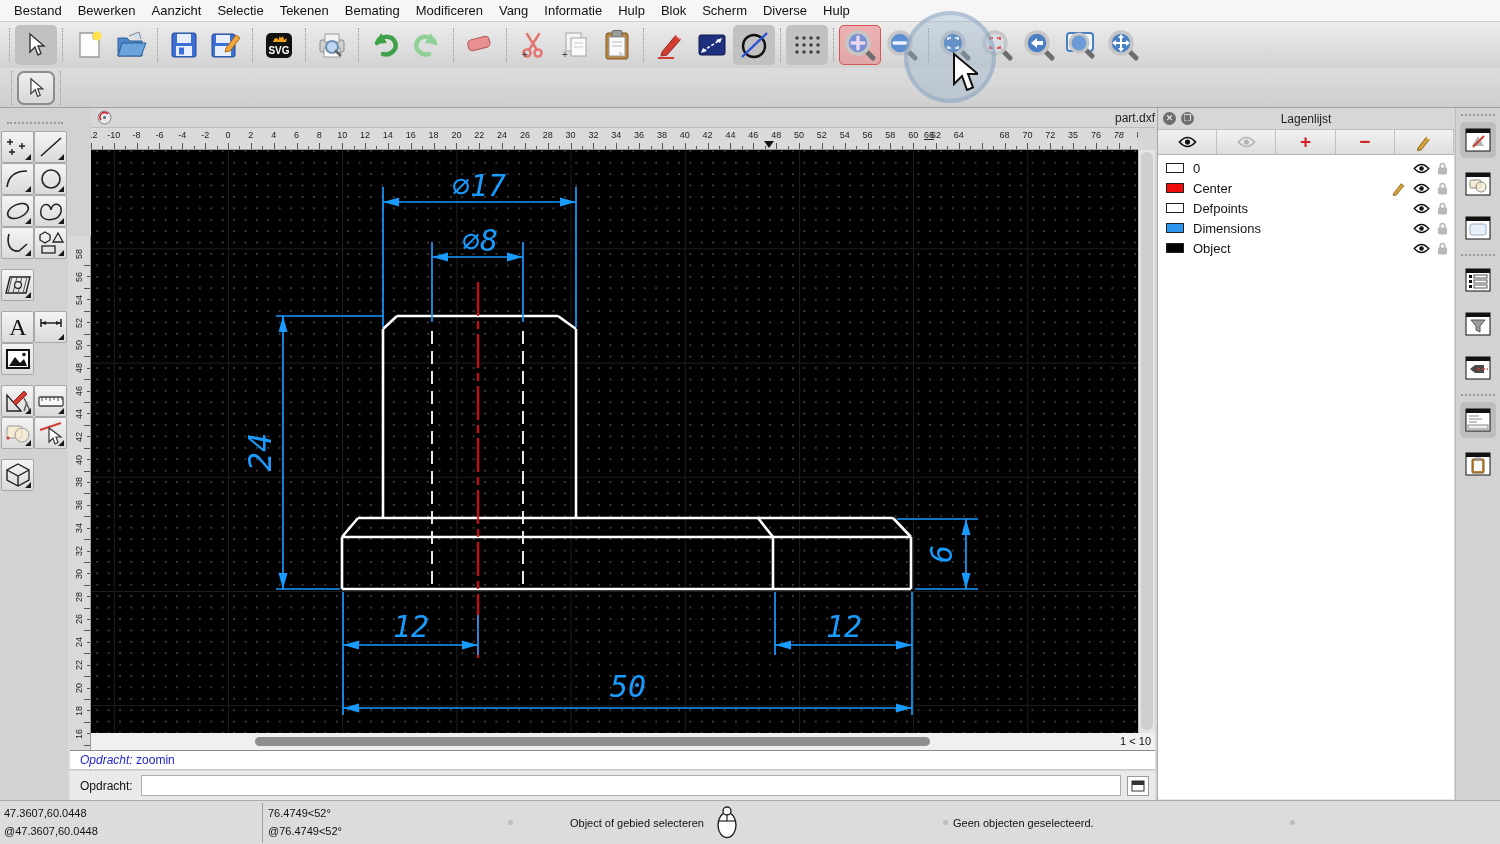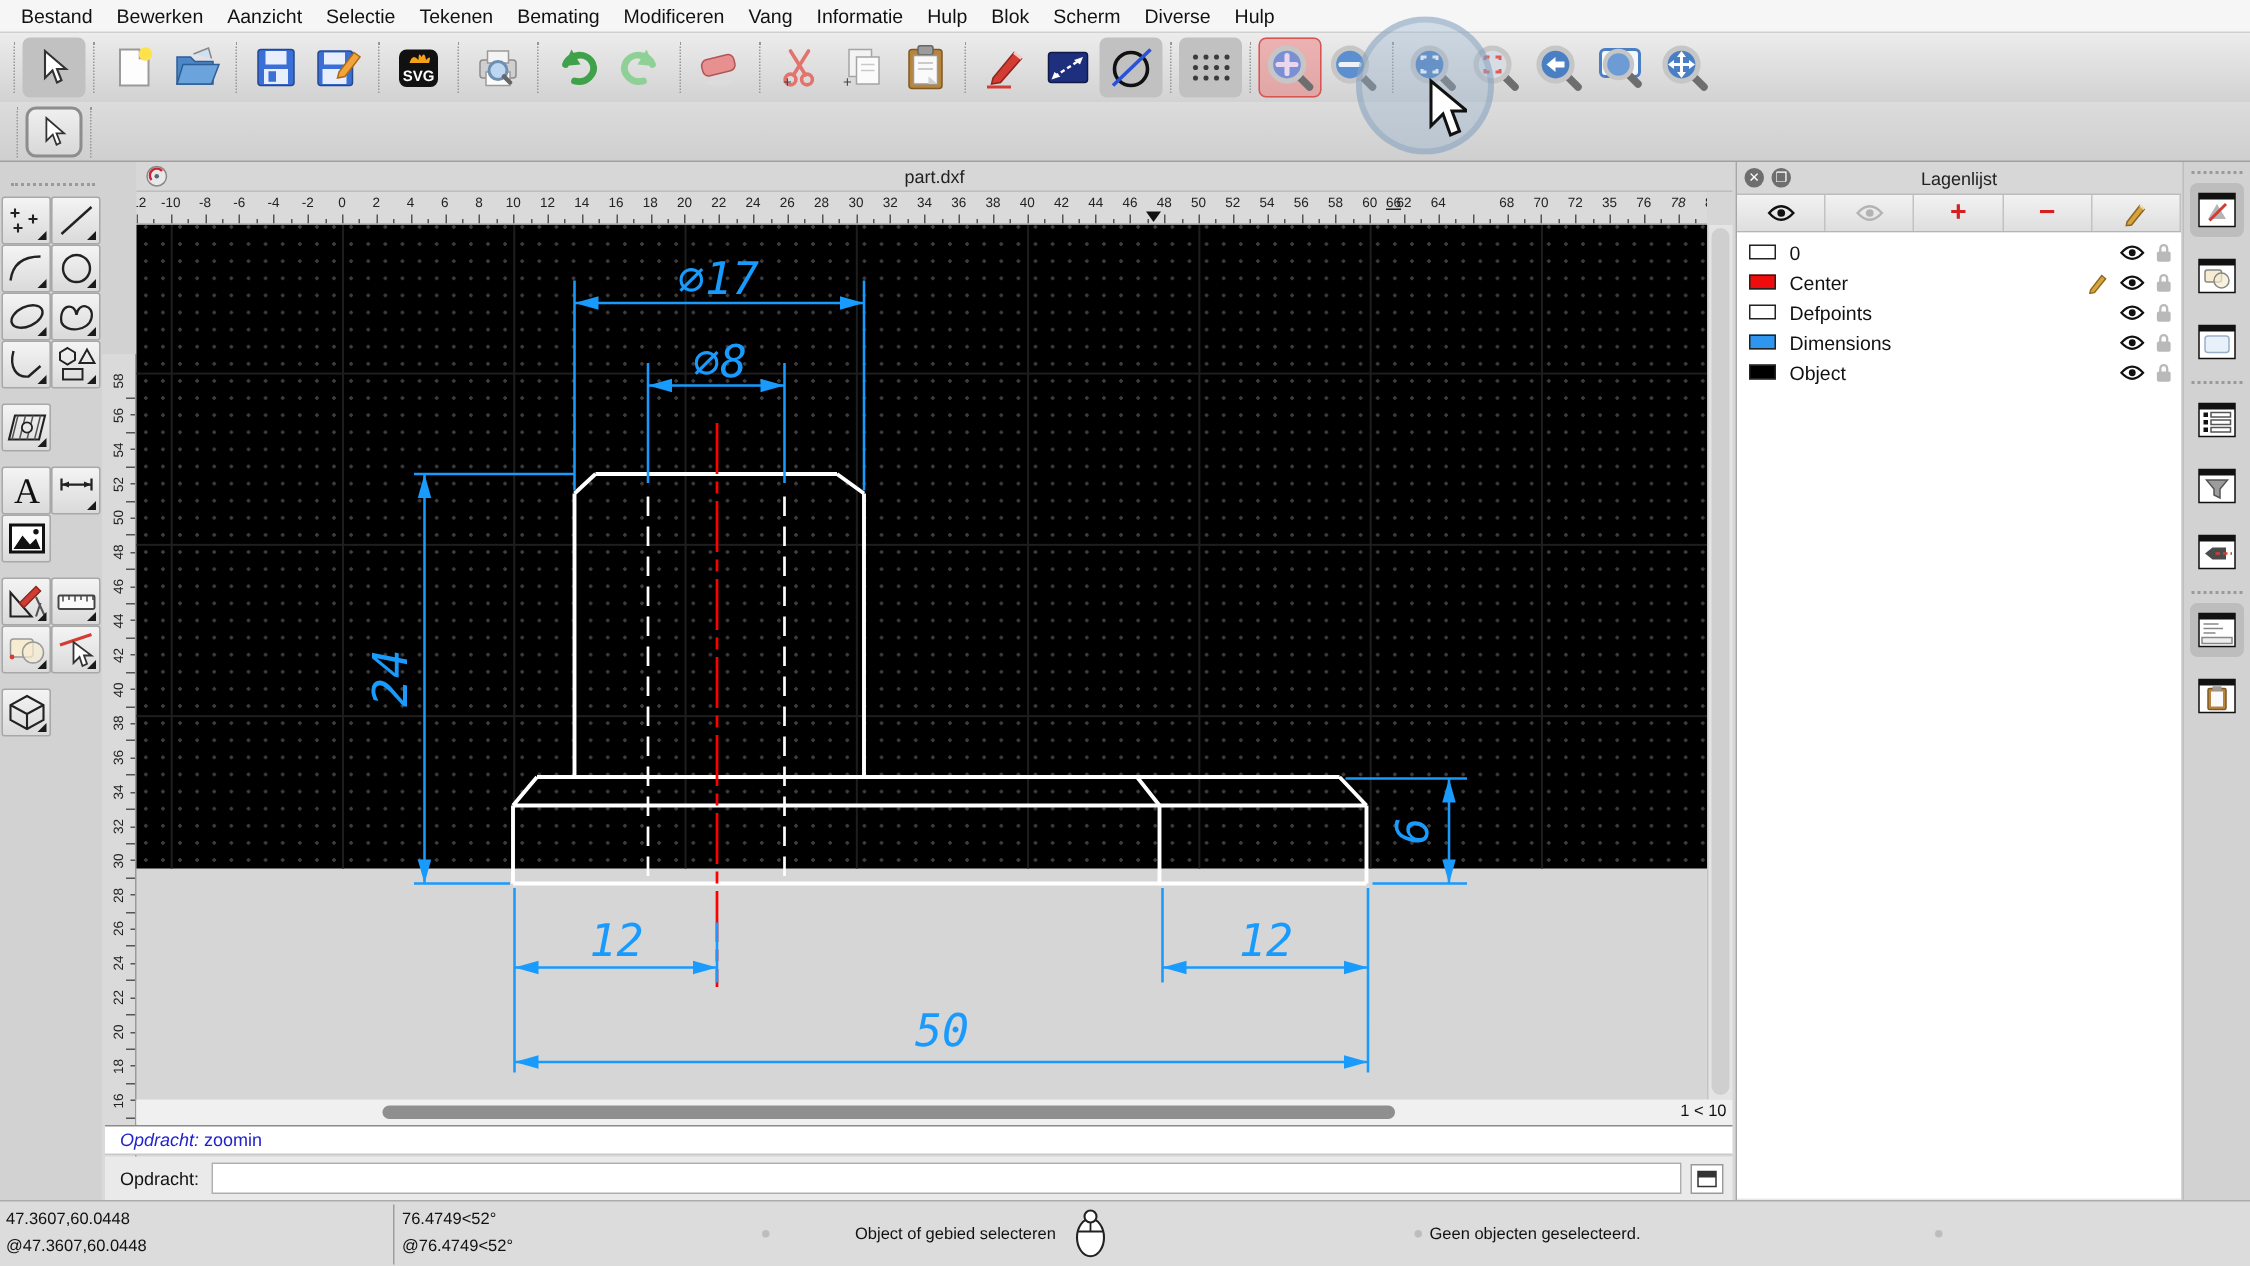--- a/index.html
+++ b/index.html
@@ -23,32 +23,32 @@
   #left-panel { position:absolute; left:0; top:108px; width:91px; height:692px; background:#d2d2d2; }
   #tool-grid { position:absolute; left:1px; top:10px; width:68px; }
   .tool-row { display:flex; }
   .tool-btn { width:33px; height:32px; background:linear-gradient(#f4f4f4,#dadada); border:1px solid #a8a8a8; border-radius:2px; display:flex; align-items:center; justify-content:center; position:relative; }
   .tool-btn.sub:after { content:""; position:absolute; right:2px; bottom:2px; width:0; height:0; border-left:6px solid transparent; border-bottom:6px solid #1a1a1a; }
   .tool-gap { height:10px; }
   .dots-h { height:5px; margin:4px 6px; border-top:2px dotted #9a9a9a; }
 
   
   #tabbar { position:absolute; left:91px; top:108px; width:1064px; height:20px; background:#d7d7d7; border-bottom:1px solid #bdbdbd; }
-  #tab-title { position:absolute; left:0; right:0; top:3px; text-align:center; font-size:12px; color:#222; }
+  #tab-title { position:absolute; left:0; right:0; top:3px; text-align:right; font-size:12px; color:#222; }
   #doc-icon { position:absolute; left:6px; top:2px; }
   #hruler { position:absolute; left:91px; top:128px; width:1047px; height:22px; background:#dadada; border-bottom:1px solid #9a9a9a; overflow:hidden; }
   .hr-num { position:absolute; top:2px; font-size:9px; color:#222; transform:translateX(-50%); }
   .hr-tick { position:absolute; bottom:0; width:1px; background:#555; }
   #h-marker { position:absolute; bottom:1px; width:0; height:0; border-left:5px solid transparent; border-right:5px solid transparent; border-top:7px solid #111; }
   #vruler { position:absolute; left:68px; top:128px; width:23px; height:605px; background:#dadada; border-right:1px solid #9a9a9a; overflow:hidden; }
   .vr-num { position:absolute; left:2px; font-size:9px; color:#222; transform:rotate(-90deg) translateX(50%); transform-origin:center; width:18px; text-align:center; }
   .vr-tick { position:absolute; right:0; height:1px; background:#555; }
 
   
-  #canvas { position:absolute; left:91px; top:150px; width:1047px; height:429px; background-color:#000;
+  #canvas { position:absolute; left:91px; top:150px; width:1047px; height:583px; background-color:#000;
     background-image:
       linear-gradient(to right,#1e1e1e 1px,transparent 1px),
       linear-gradient(to bottom,#1e1e1e 1px,transparent 1px),
       radial-gradient(circle,#3c3c3c 1px,transparent 1.2px);
     background-size:114.2px 114.2px,114.2px 114.2px,11.42px 11.42px;
     background-position:22.8px 0,0 -15.8px,0.5px 7px; }
   #draw-svg { position:absolute; left:0; top:0; }
   .dim-text { font-family:"DejaVu Sans Mono",monospace; font-style:italic; fill:#189bfd; }
 
   #vscroll { position:absolute; left:1138px; top:150px; width:17px; height:583px; background:#e4e4e4; border-left:1px solid #c3c3c3; }

